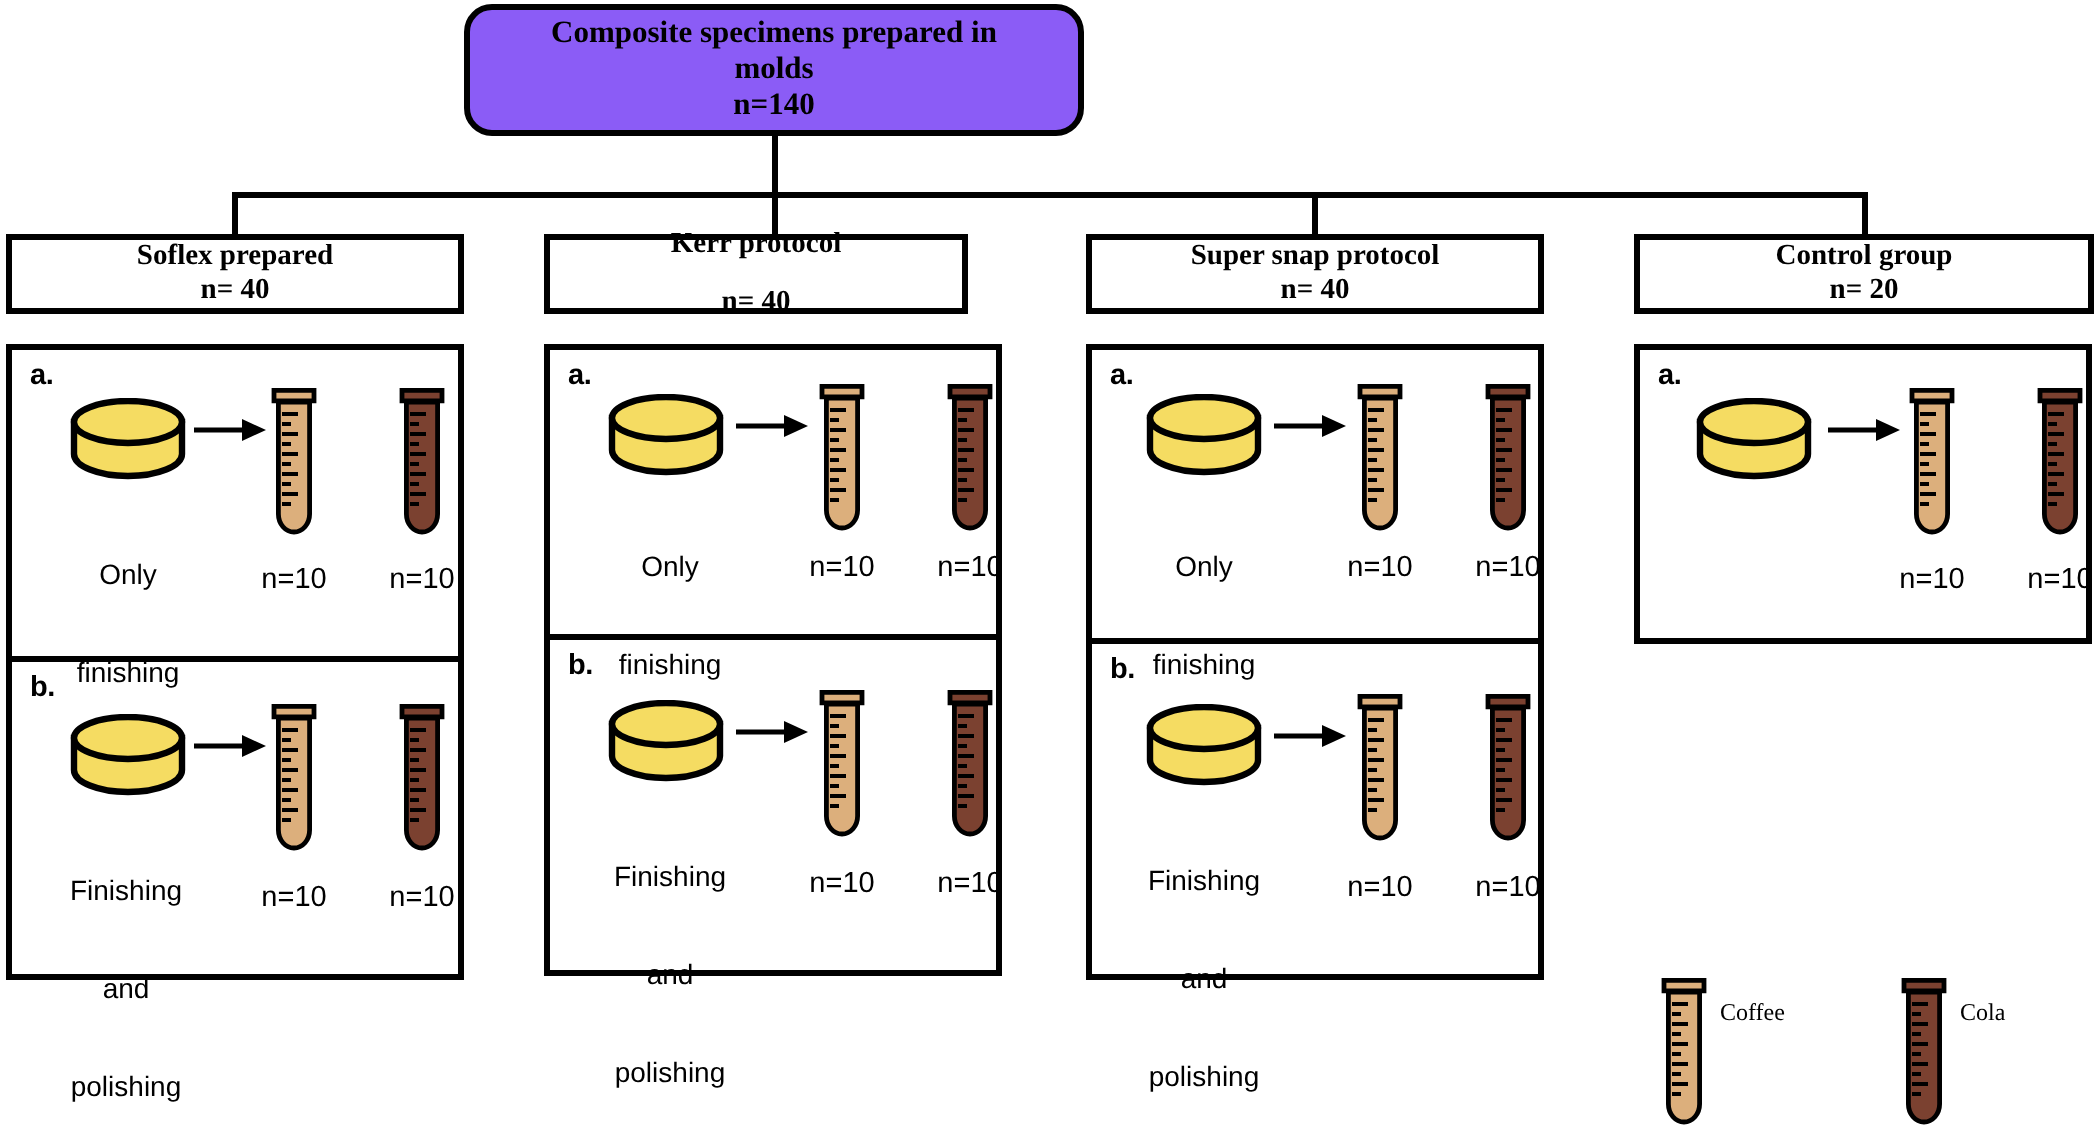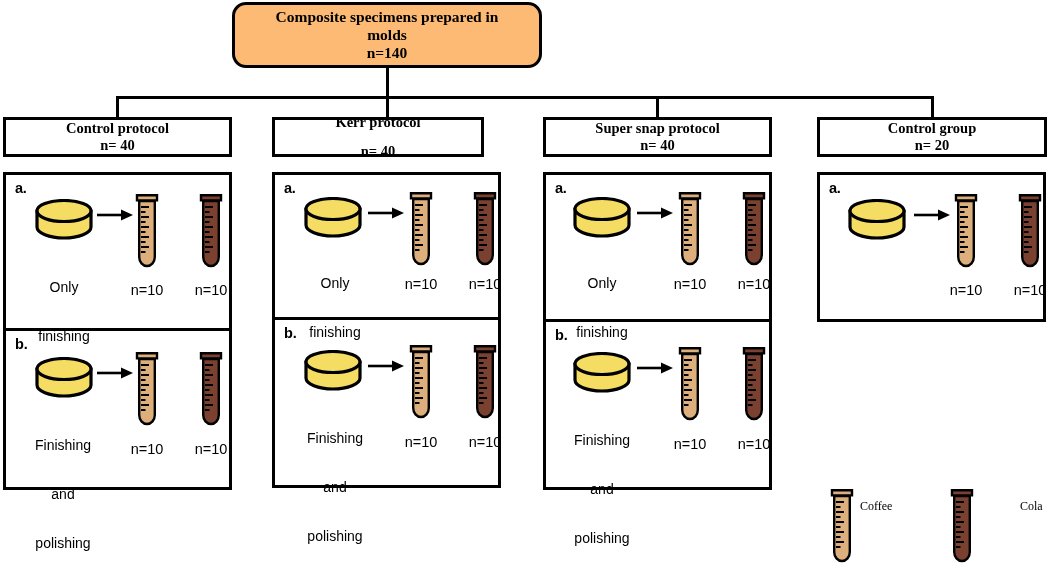--- a/index.html
+++ b/index.html
@@ -30,21 +30,21 @@
     box-sizing: border-box;
     display: flex;
     flex-direction: column;
     align-items: center;
     justify-content: center;
     font-family: "Liberation Serif", serif;
     font-weight: bold;
     font-size: 15.5px;
     line-height: 1.18;
     text-align: center;
-    background: #fdba74;
+    background: #8b5cf6;
   }
   #root-box .ln { display: block; white-space: pre; }
 
   
   .conn {
     background: #000;
     position: absolute;
   }
   .conn.v { width: 3px; }
   .conn.h { height: 3px; }
@@ -140,21 +140,21 @@
 </div>
 
 <div class="conn v abs" style="left:386px; top:68px; height:30px;"></div>
 <div class="conn h abs" style="left:116px; top:96px; width:818px;"></div>
 <div class="conn v abs" style="left:116px; top:96px; height:22px;"></div>
 <div class="conn v abs" style="left:386px; top:96px; height:22px;"></div>
 <div class="conn v abs" style="left:656px; top:96px; height:22px;"></div>
 <div class="conn v abs" style="left:931px; top:96px; height:22px;"></div>
 
 <div class="group-header" style="left:3px; top:117px; width:229px;">
-  <span class="ln">Control protocol</span>
+  <span class="ln">Soflex prepared</span>
   <span class="ln">n= 40</span>
 </div>
 <div class="group-header" style="left:272px; top:117px; width:212px;gap:11px;">
   <span class="ln">Kerr protocol</span>
   <span class="ln">n= 40</span>
 </div>
 <div class="group-header" style="left:543px; top:117px; width:229px;align-items:center;">
   <span class="ln">Super snap protocol</span>
   <span class="ln">n= 40</span>
 </div>
@@ -599,14 +599,14 @@
       <line x1="7" y1="24" x2="15" y2="24"></line>
         <line x1="7" y1="29" x2="11.5" y2="29"></line>
       <line x1="7" y1="34" x2="15" y2="34"></line>
         <line x1="7" y1="39" x2="11.5" y2="39"></line>
       <line x1="7" y1="44" x2="15" y2="44"></line>
         <line x1="7" y1="49" x2="11.5" y2="49"></line>
       <line x1="7" y1="54" x2="15" y2="54"></line>
         <line x1="7" y1="59" x2="11.5" y2="59"></line>
     </g>
   </svg>
-  <div class="legend-label" style="left:160px; top:13px;margin-left:40px;">Cola</div>
+  <div class="legend-label" style="left:160px; top:13px;">Cola</div>
 </div>
 
 </body></html>

